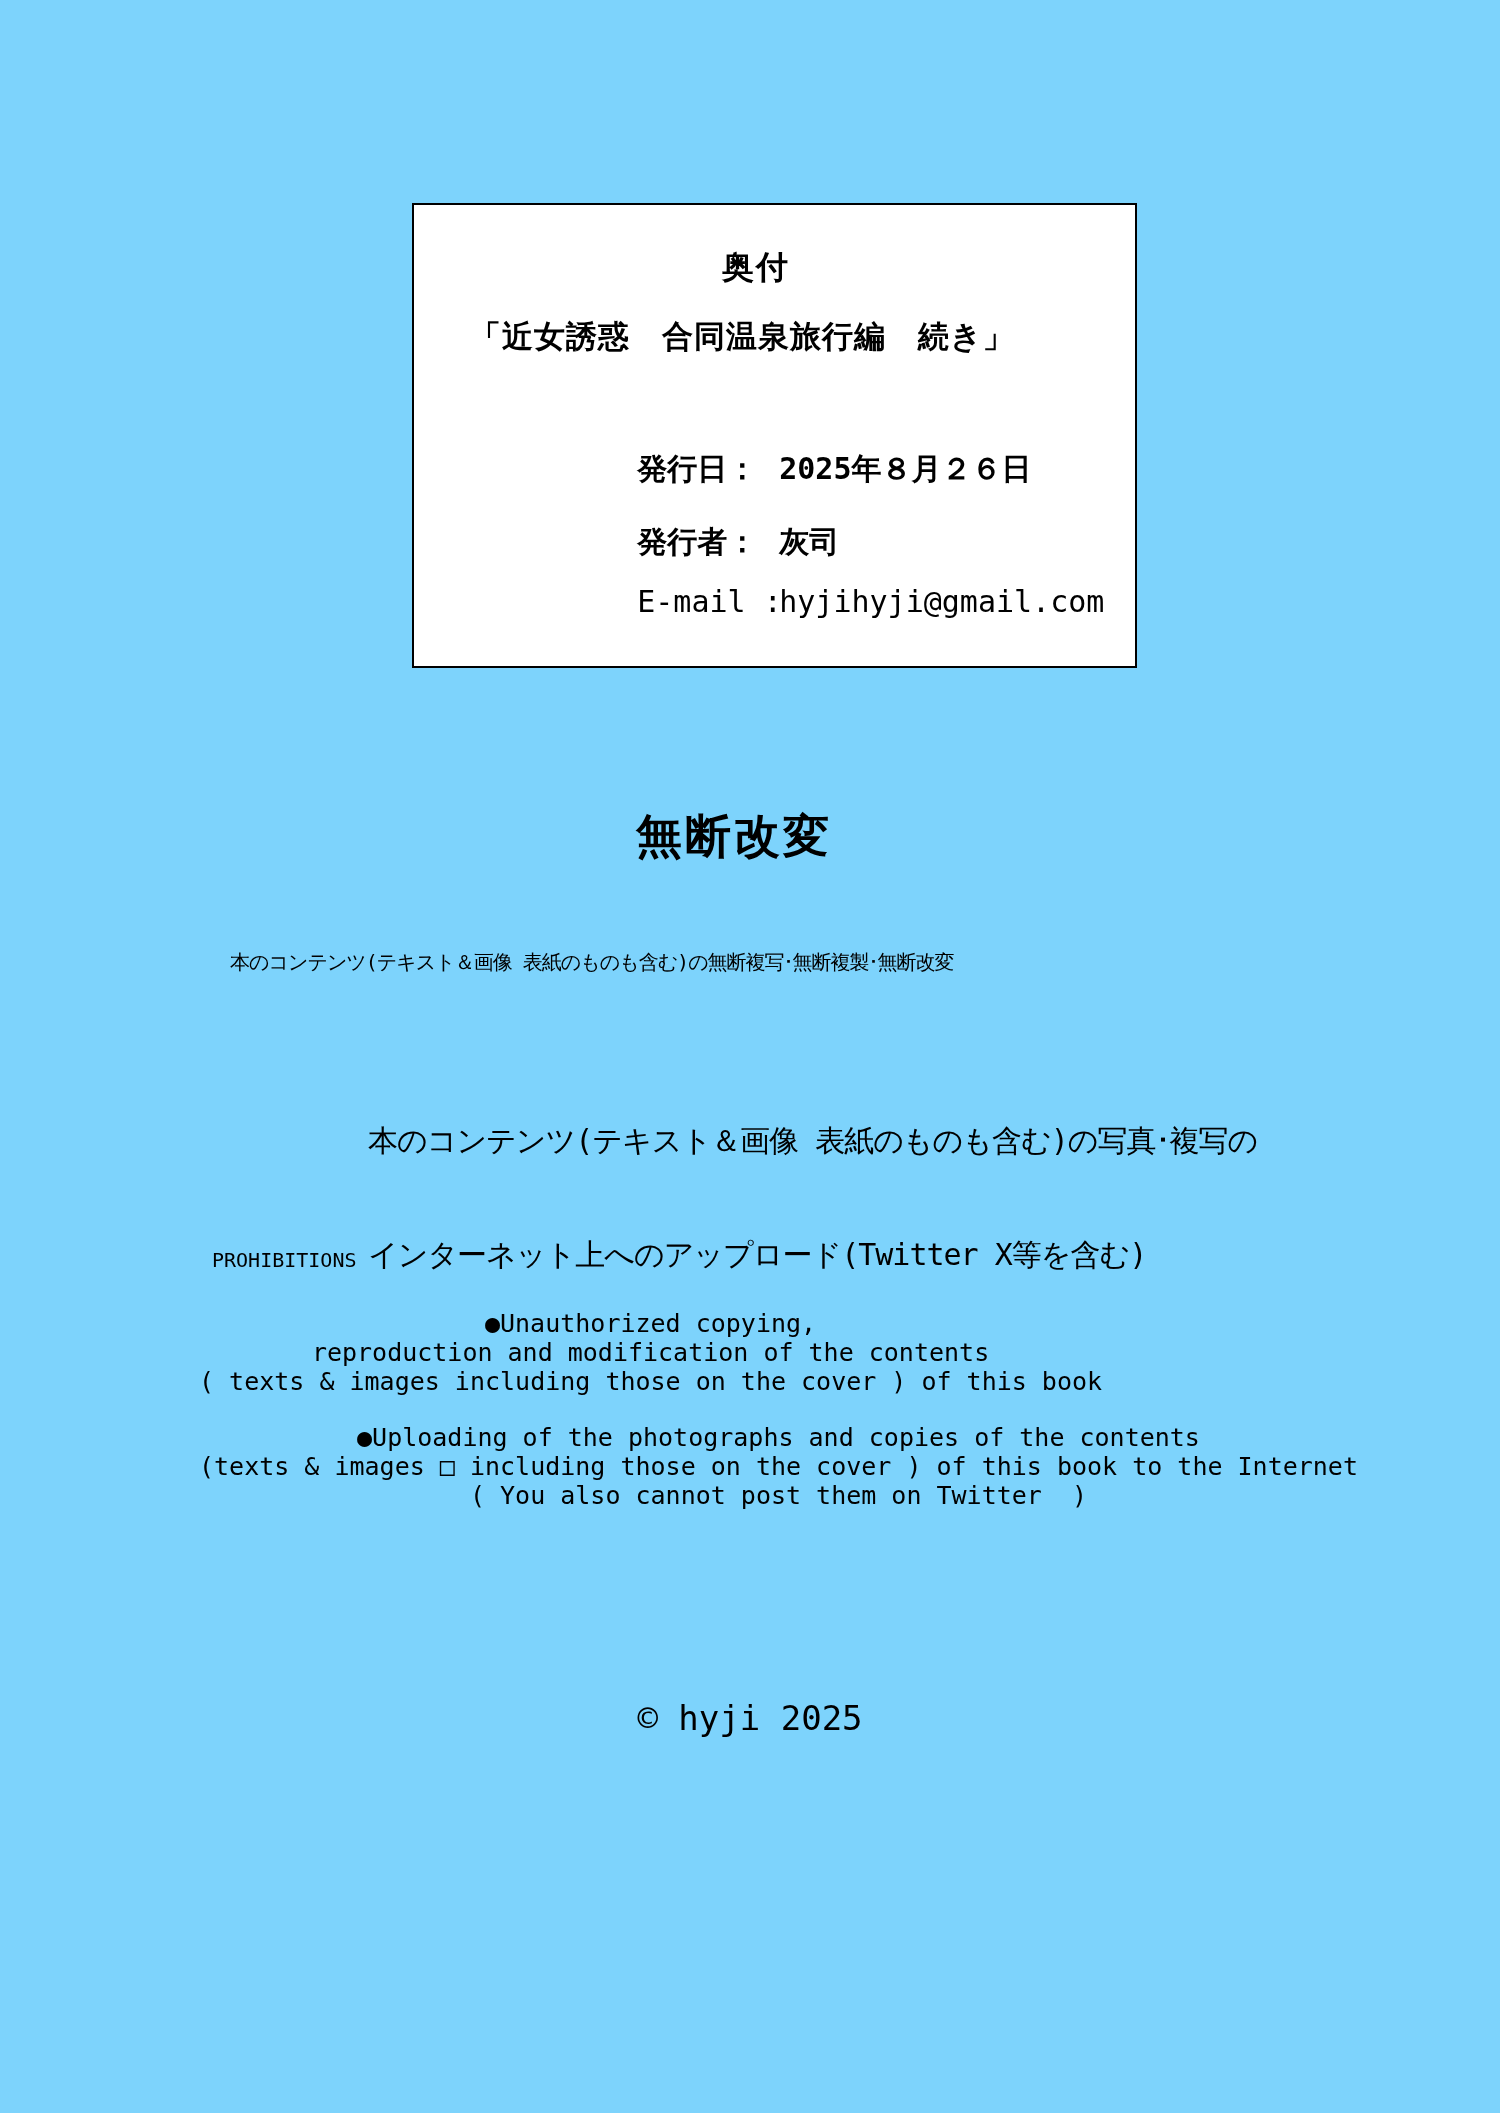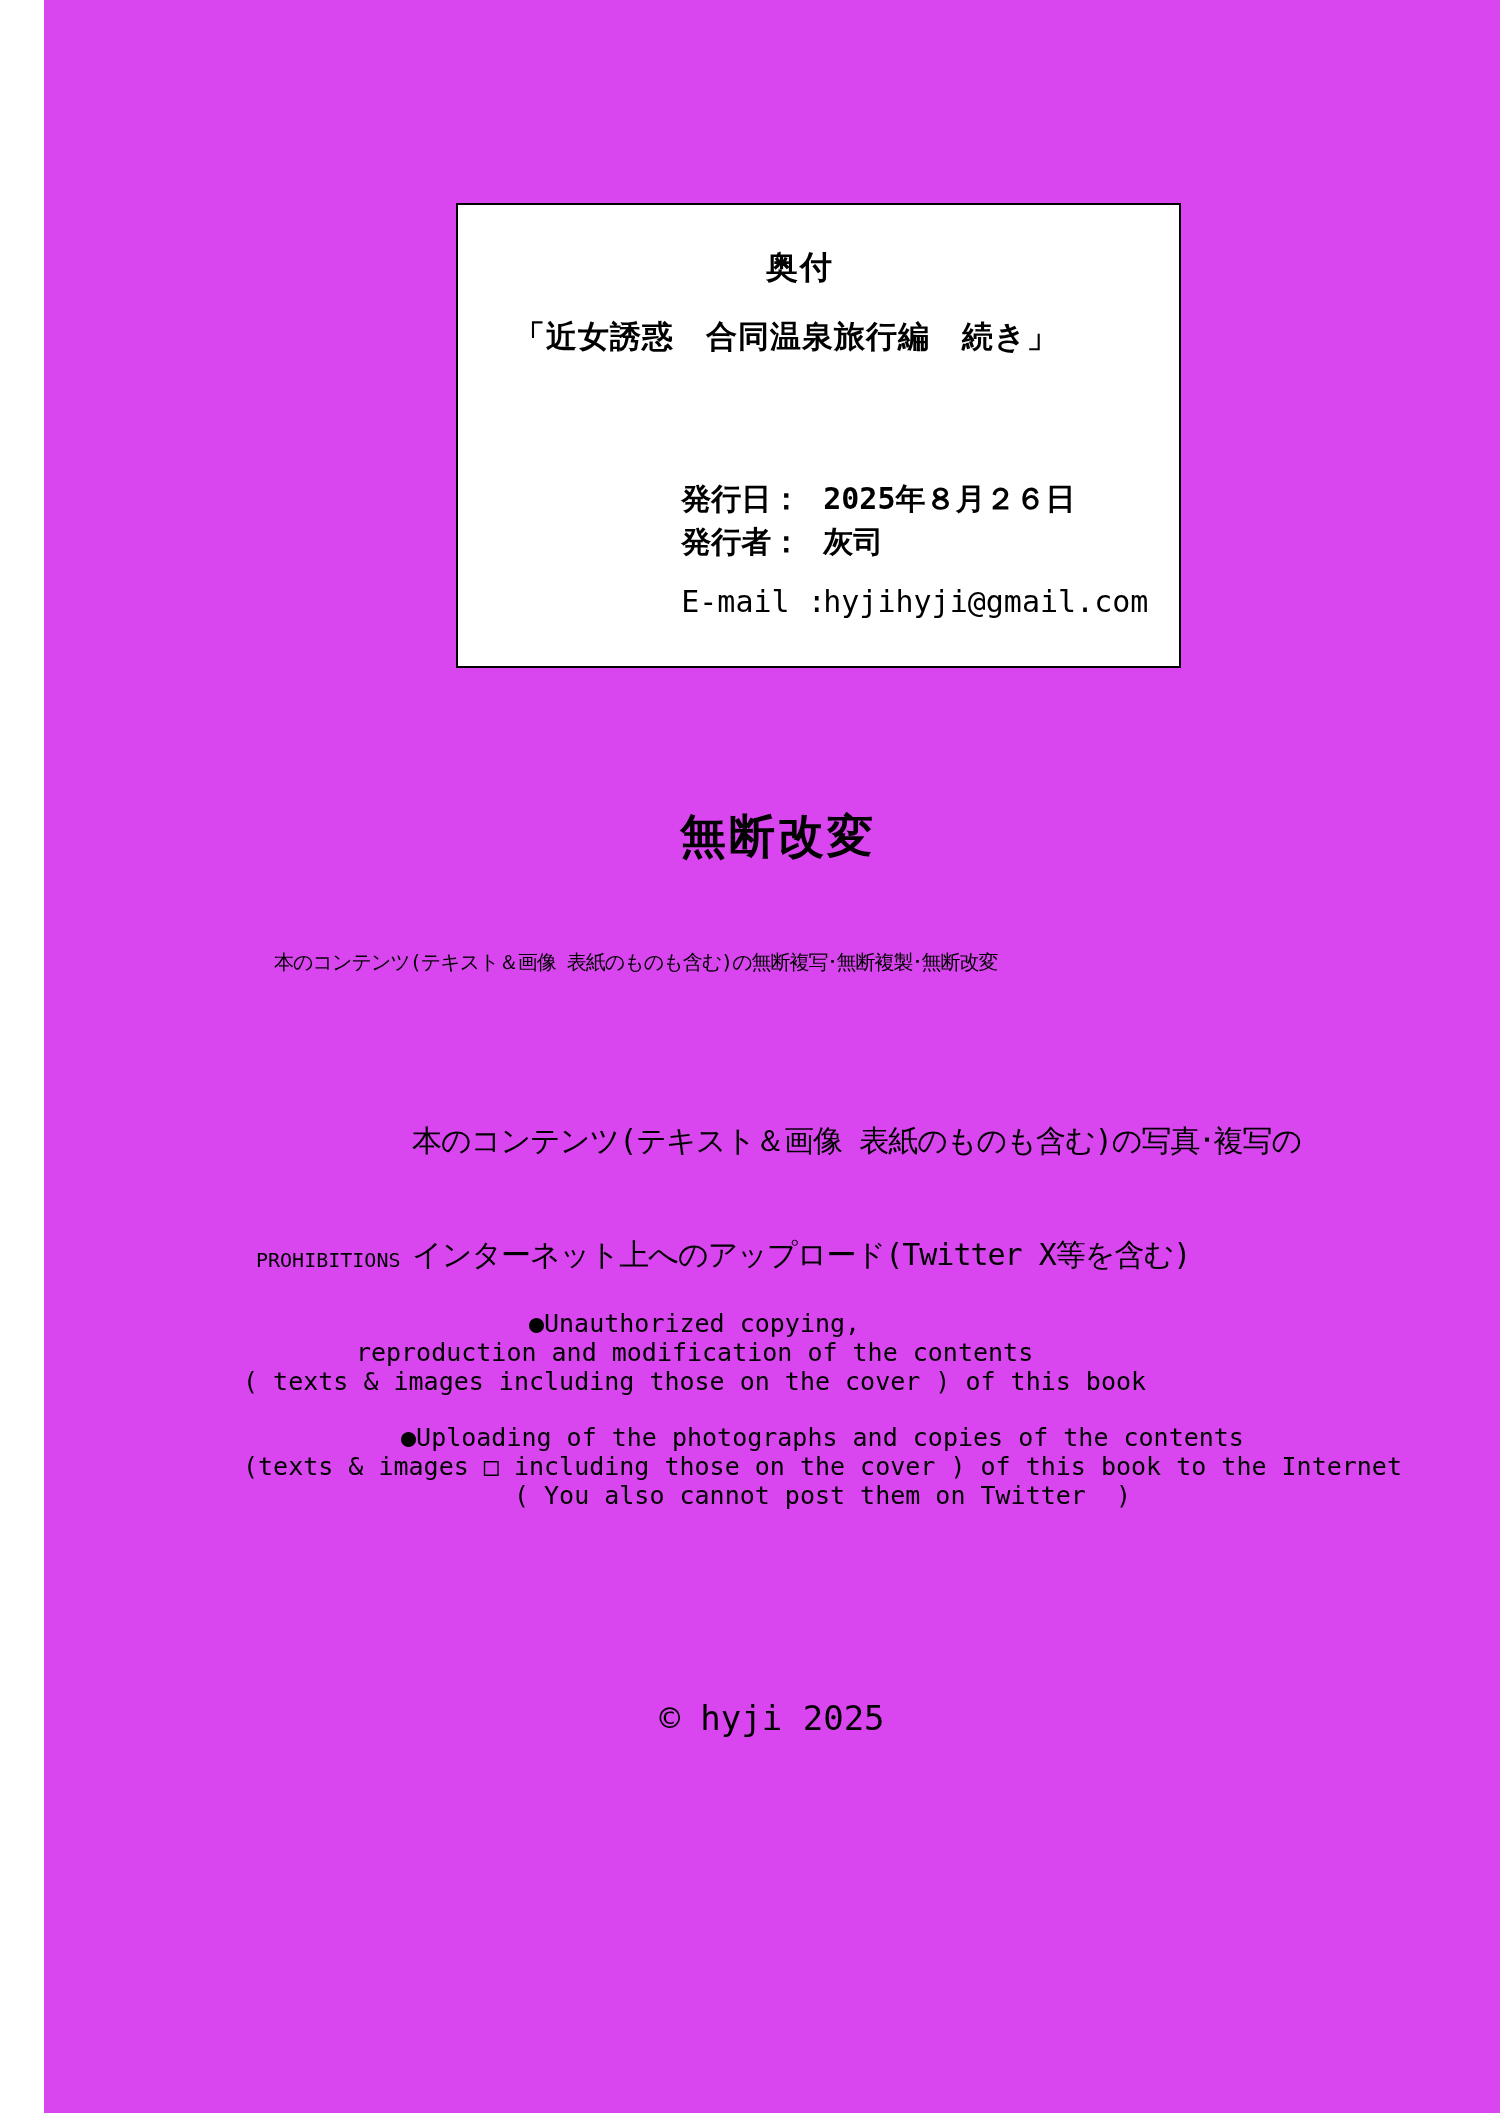--- a/index.html
+++ b/index.html
@@ -10,22 +10,21 @@
   body {
     width: 1500px;
     height: 2113px;
     position: relative;
     color: #000000;
     font-family: "DejaVu Sans Mono", "DejaVu Sans", "Liberation Sans", sans-serif;
   }
   .page {
     position: absolute;
     inset: 0;
-    background: #d946ef;
-    margin-left: 44px;
+    background: #7dd3fc;
   }
   .abs { position: absolute; white-space: pre; }
 
   
   .colophon-box {
     position: absolute;
     left: 412px;
     top: 203px;
     width: 721px;
     height: 461px;
@@ -50,21 +49,21 @@
     position: absolute;
     left: 565px;
     font-size: 30px;
     font-weight: bold;
     white-space: pre;
   }
   .field-row .label {
     display: inline-block;
     width: 142px;
   }
-  .row-date  { top: 444px; }
+  .row-date  { top: 414px; }
   .row-publisher { top: 487px; }
   .row-email { top: 549px; font-weight: normal; }
 
   
   .kinshi-heading {
     left: 636px;
     top: 806px;
     font-size: 46px;
     font-weight: bold;
     letter-spacing: 3px;

